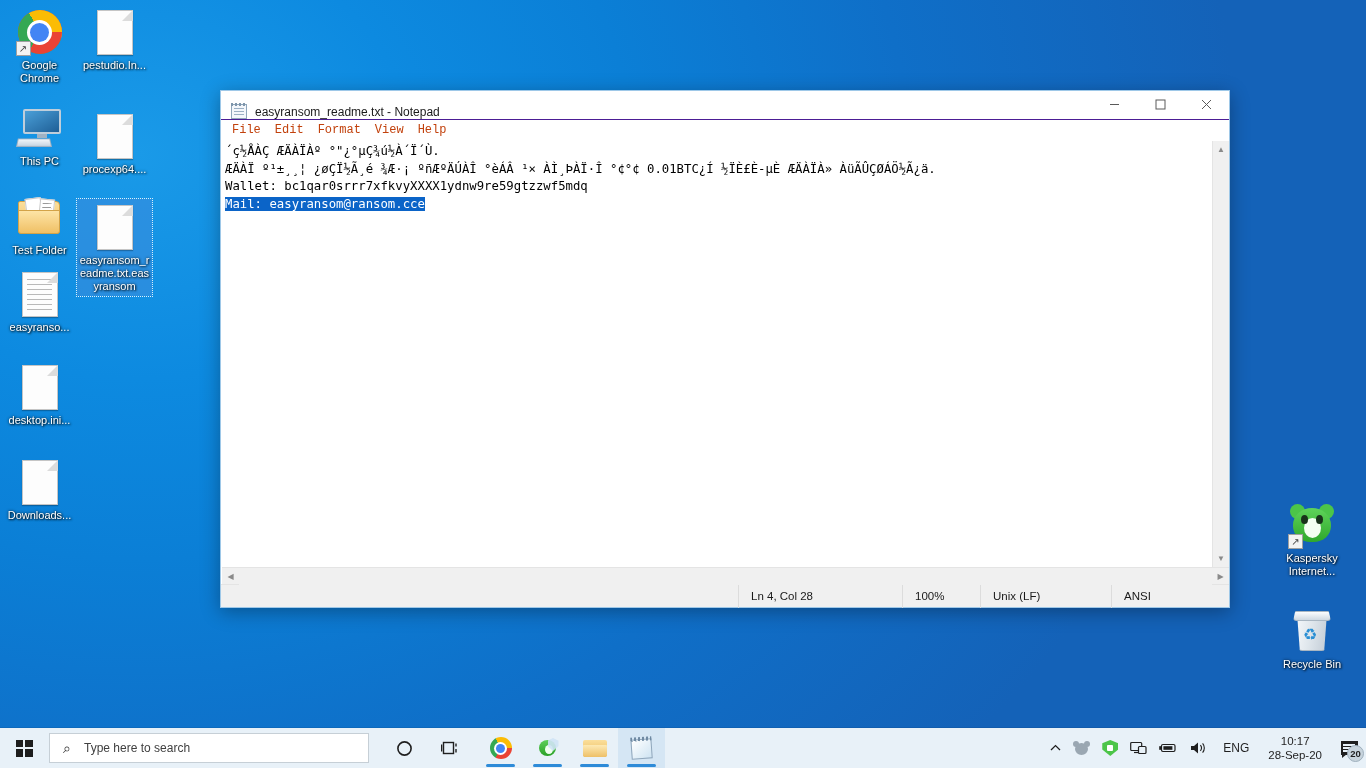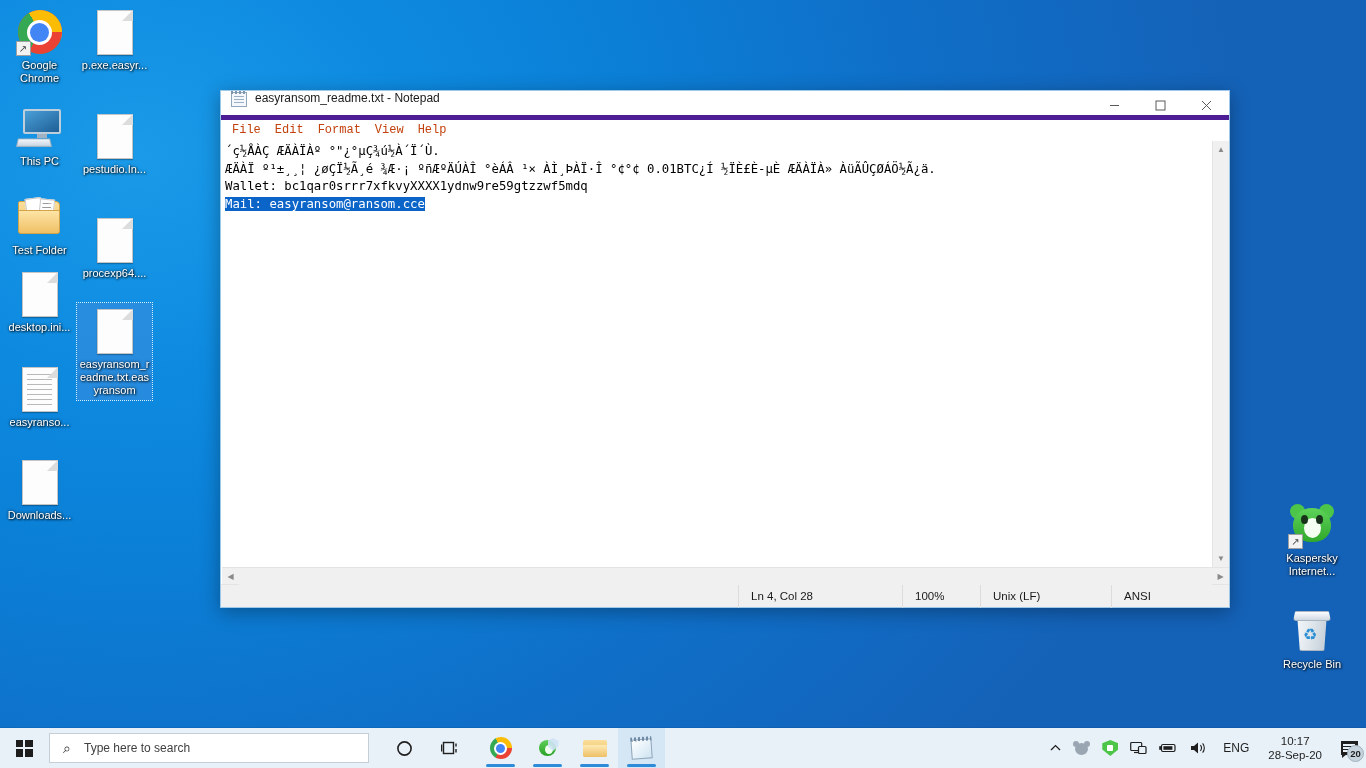--- a/index.html
+++ b/index.html
@@ -121,22 +121,22 @@
   .notepad {
     position: absolute; left: 220px; top: 90px;
     width: 1010px; height: 518px;
     background: #f0f0f0;
     border: 1px solid #9ec8e8;
     box-shadow: 0 4px 18px rgba(0,0,0,.32);
     display: flex; flex-direction: column;
   }
   .np-title {
     height: 29px; background: #ffffff;
-    display: flex; align-items: flex-start; flex: none;
-    border-bottom: 5px solid #4c1d95;
+    display: flex; align-items: flex-end; flex: none;
+    border-bottom: 1px solid #4c1d95;
   }
   .np-title .tb-icon { width: 16px; height: 16px; margin: 0 8px 0 10px; position: relative; flex:none; }
   .np-title .tb-icon .pad { position:absolute; inset:1px 0 0 0; background:#f4f7fb; border:1px solid #8fa6bb; }
   .np-title .tb-icon .pad::before{content:"";position:absolute;left:2px;top:3px;right:2px;height:8px;
     background:repeating-linear-gradient(to bottom,#9bb0c4 0 1px,transparent 1px 3px);}
   .np-title .tb-icon .spiral { position:absolute; left:0; top:0; width:100%; height:3px;
     background: repeating-linear-gradient(to right, #7f96ab 0 2px, transparent 2px 4px); }
   .np-title .tt { font-size: 12px; color: #1a1a1a; flex: 1; }
   .win-btns { display: flex; height: 29px; flex: none; }
   .win-btn {
@@ -318,50 +318,44 @@
           <span class="doc1">
               <i>PDF</i>
             </span>
           <span class="doc2"></span>
           <span class="front"></span>
         </span>
       </span>
       <span class="label">Test Folder</span>
     </div>
 
+    <div class="desk-icon" style="margin-bottom:22px;">
+      <span class="glyph">
+        <span class="ic-page lined"></span>
+      </span>
+      <span class="label">easyranso...</span>
+    </div>
+
     <div class="desk-icon" style="margin-bottom:24px;">
       <span class="glyph">
         <span class="ic-page"></span>
       </span>
       <span class="label">desktop.ini...</span>
     </div>
 
-    <div class="desk-icon" style="margin-bottom:22px;">
-      <span class="glyph">
-        <span class="ic-page lined"></span>
-      </span>
-      <span class="label">easyranso...</span>
-    </div>
-
     <div class="desk-icon">
       <span class="glyph">
         <span class="ic-page"></span>
       </span>
       <span class="label">Downloads...</span>
     </div>
   </div>
 
   <div class="icon-col c2">
 
-    <div class="desk-icon" style="margin-bottom:33px;">
-      <span class="glyph">
-        <span class="ic-page"></span>
-      </span>
-      <span class="label">p.exe.easyr...</span>
-    </div>
 
     <div class="desk-icon" style="margin-bottom:33px;">
       <span class="glyph">
         <span class="ic-page"></span>
       </span>
       <span class="label">pestudio.In...</span>
     </div>
 
     <div class="desk-icon" style="margin-bottom:20px;">
       <span class="glyph">

